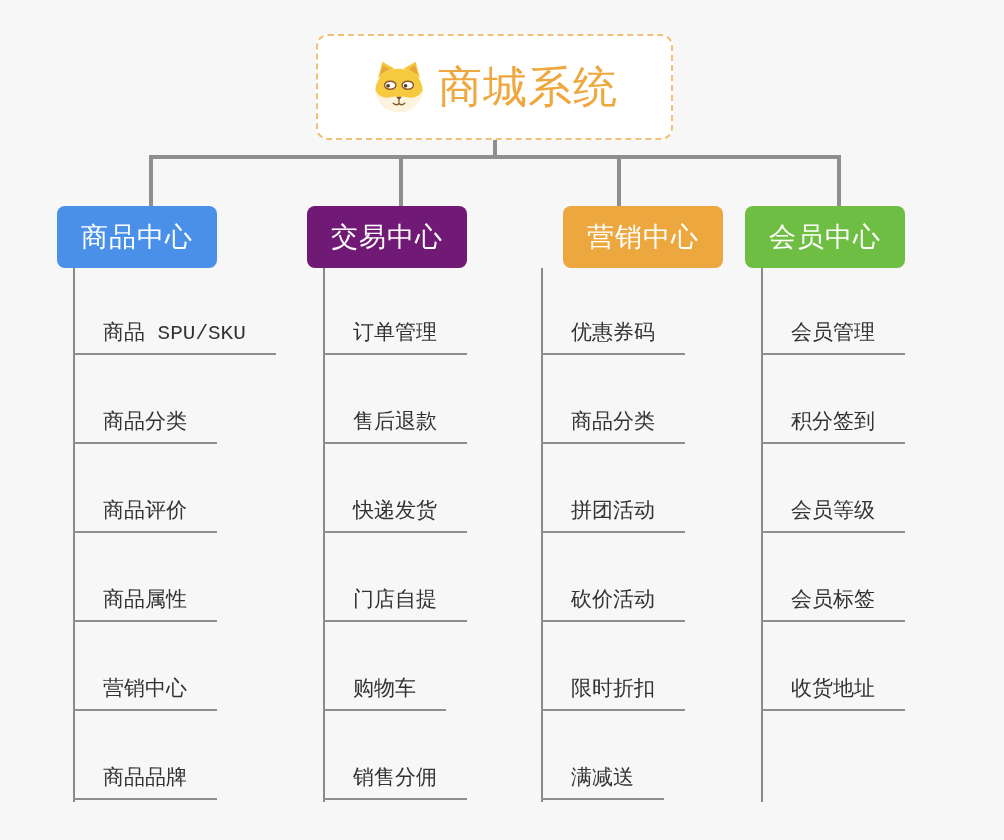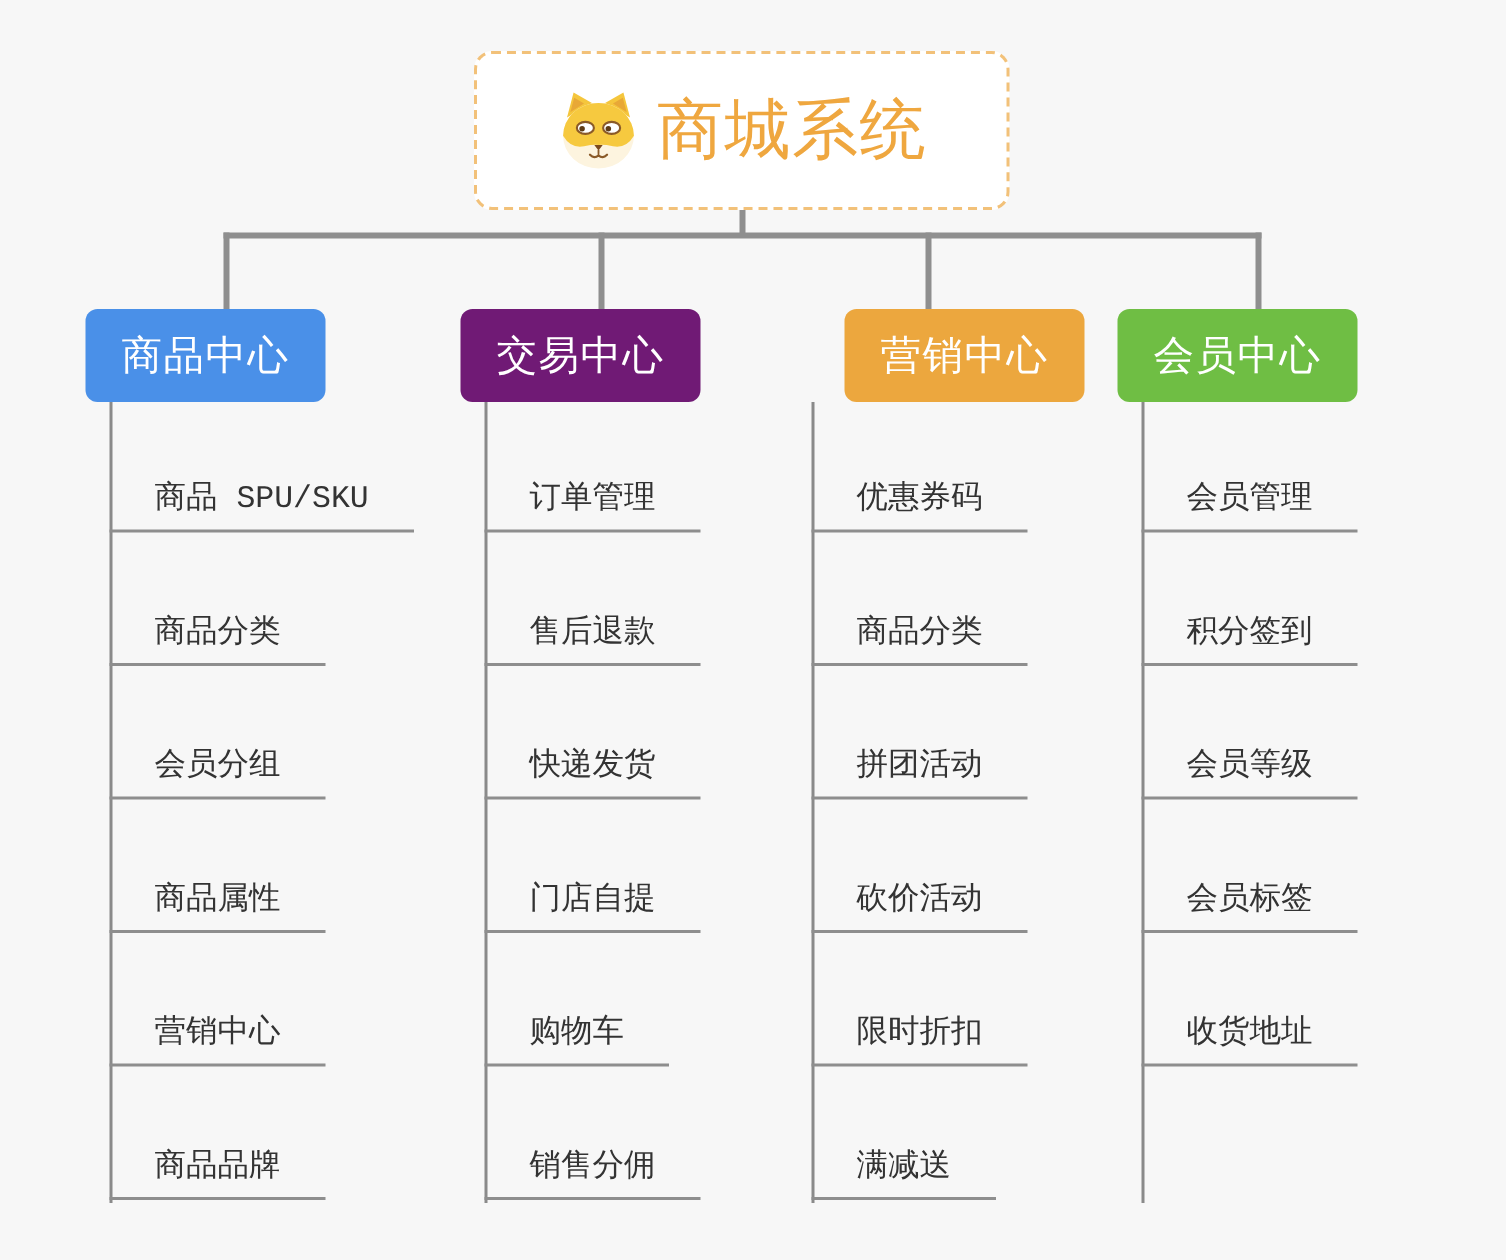--- a/index.html
+++ b/index.html
@@ -114,21 +114,21 @@
     <div class="branch-header" style="background: rgb(74, 144, 232);">商品中心</div>
     <div class="trunk"></div>
     <div class="items">
       <div class="item">
           <span>商品 SPU/SKU</span>
         </div>
       <div class="item">
           <span>商品分类</span>
         </div>
       <div class="item">
-          <span>会员分组</span>
+          <span>商品评价</span>
         </div>
       <div class="item">
           <span>商品属性</span>
         </div>
       <div class="item">
           <span>营销中心</span>
         </div>
       <div class="item">
           <span>商品品牌</span>
         </div>

